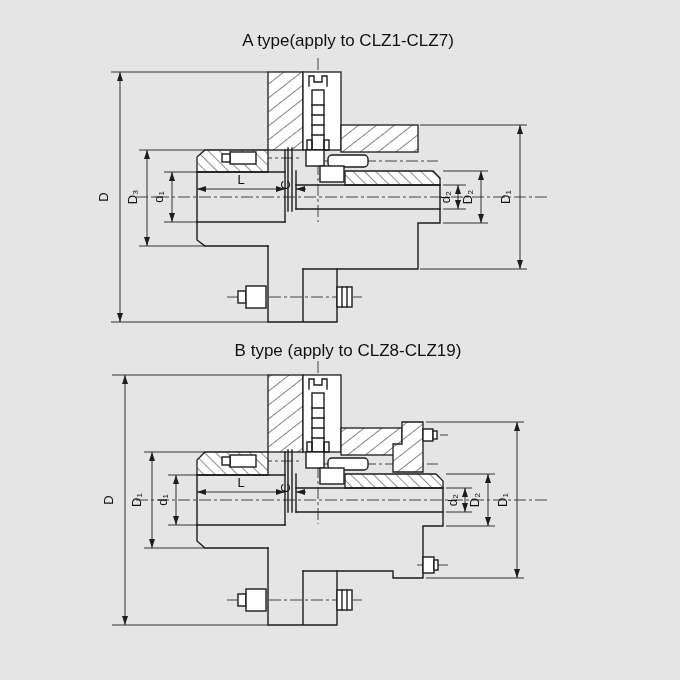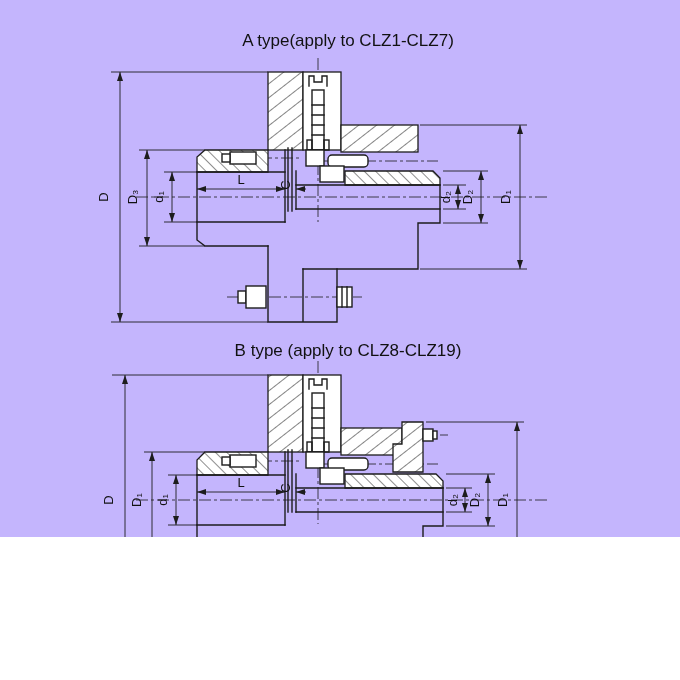--- a/index.html
+++ b/index.html
@@ -1,16 +1,16 @@
 <!DOCTYPE html>
 <html><head>
 <meta charset="utf-8">
 <style>
   html,body{margin:0;padding:0;background:#ffffff;}
-  #canvas{width:680px;height:537px;position:relative;background:#c4b5fd;}
+  #canvas{width:680px;height:680px;position:relative;background:#e5e5e5;}
   svg{display:block;}
   .out{stroke:#1d1d1d;stroke-width:1.4;fill:none;stroke-linecap:square;}
   .outf{stroke:#1d1d1d;stroke-width:1.3;}
   .dim{stroke:#1d1d1d;stroke-width:0.9;fill:none;}
   .cl{stroke:#1d1d1d;stroke-width:0.8;stroke-dasharray:12 3 3 3;fill:none;}
   .lbl{font-family:"Liberation Sans", sans-serif;font-size:13px;fill:#111;}
   .ttl{font-family:"Liberation Sans", sans-serif;font-size:17px;fill:#111;}
 </style>
 </head>
 <body>

